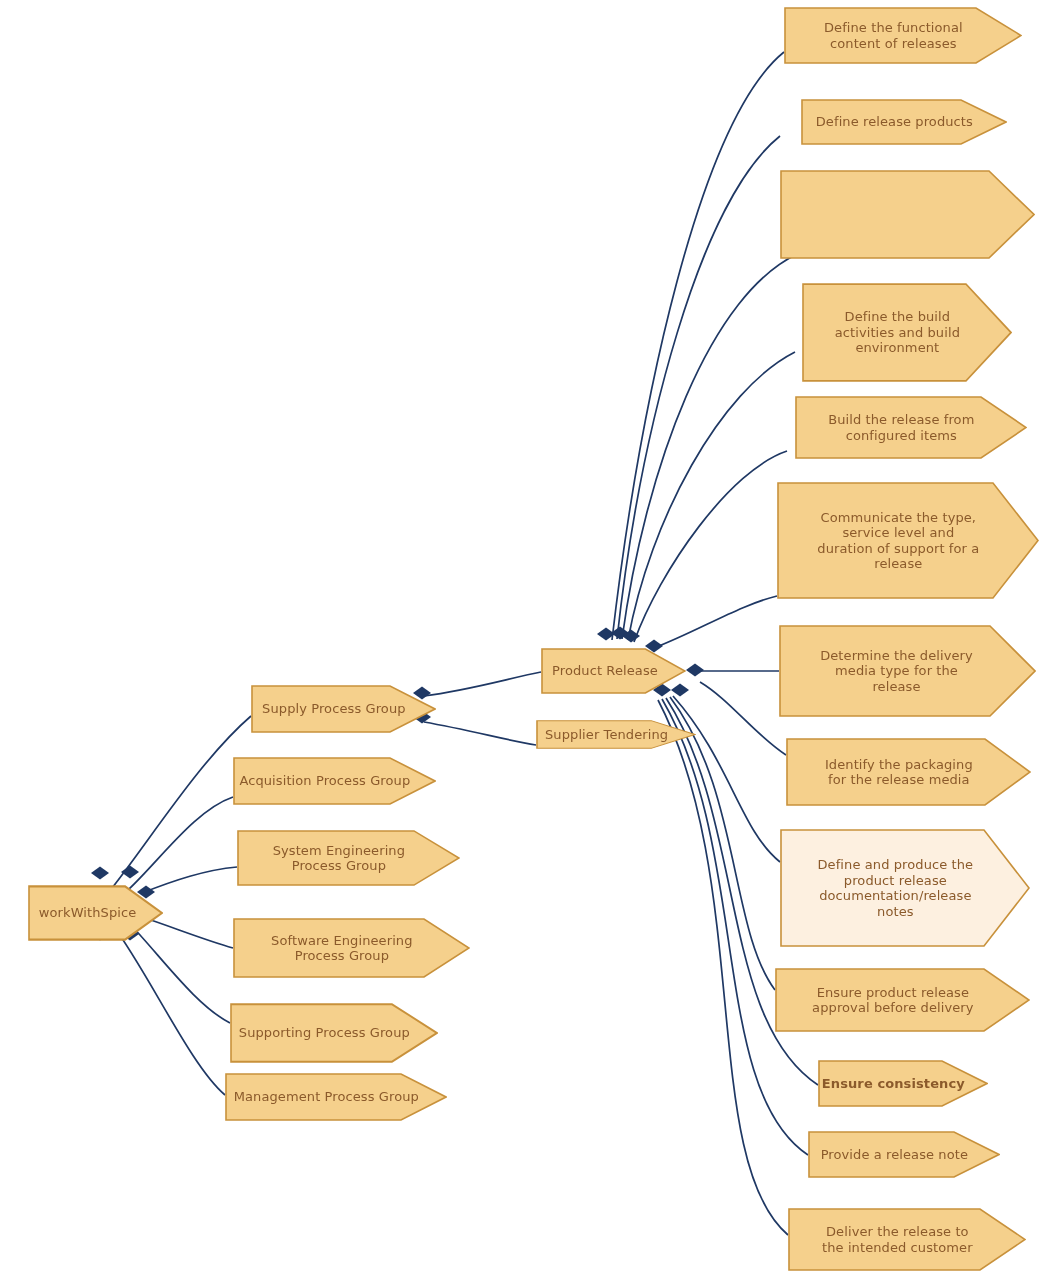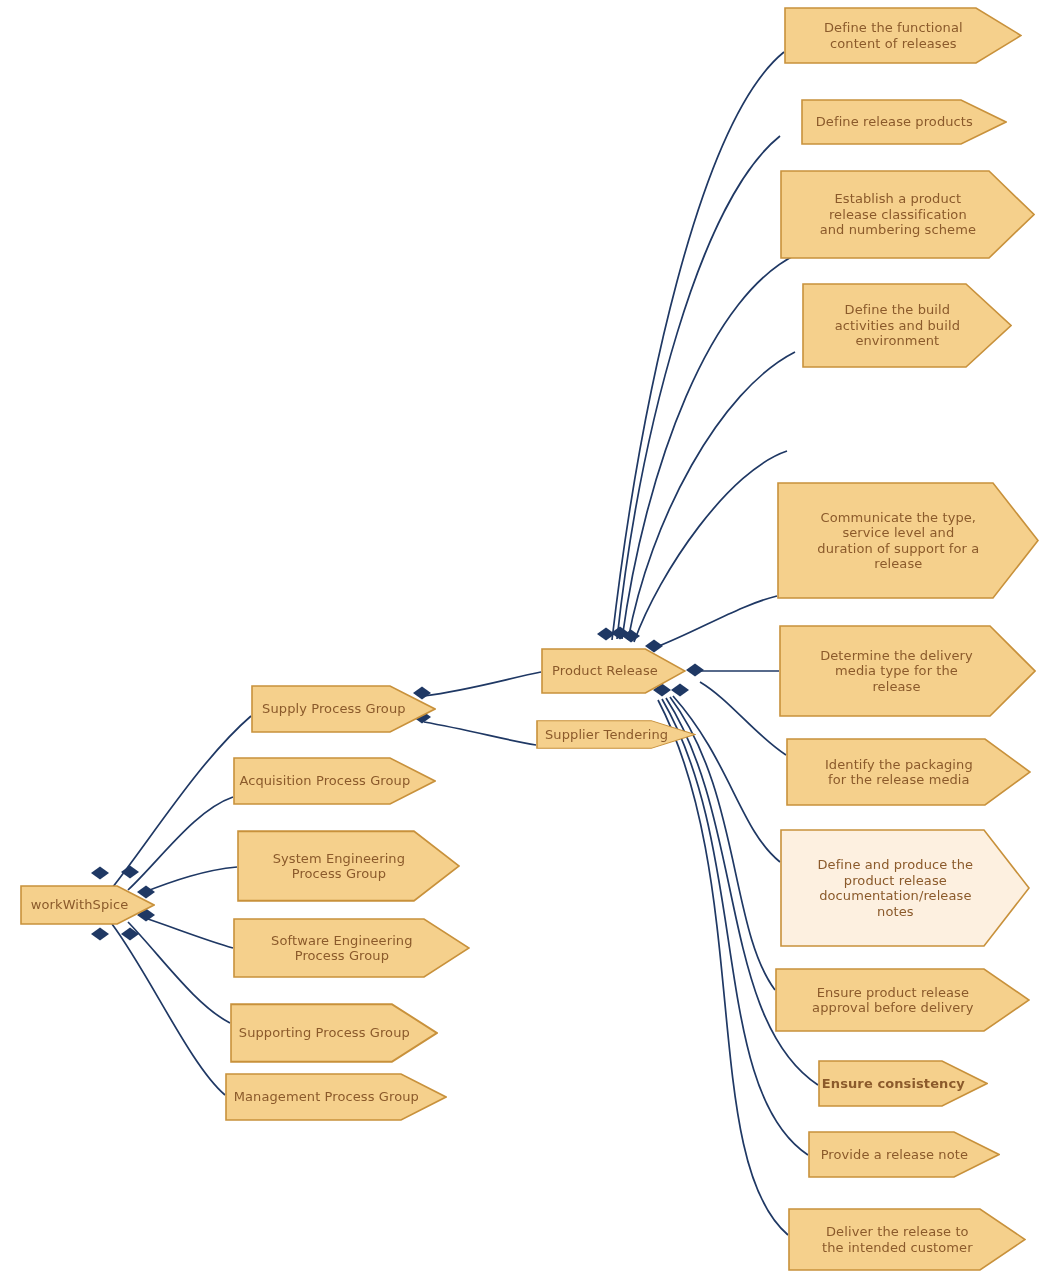--- a/index.html
+++ b/index.html
@@ -47,39 +47,39 @@
       <polygon points="422,686.5 431,693 422,699.5 413,693" fill="#1F3864"></polygon>
       <polygon points="422,710.5 431,717 422,723.5 413,717" fill="#1F3864"></polygon>
       <polygon points="606,627.5 615,634 606,640.5 597,634" fill="#1F3864"></polygon>
       <polygon points="620,626.5 629,633 620,639.5 611,633" fill="#1F3864"></polygon>
       <polygon points="631,629.5 640,636 631,642.5 622,636" fill="#1F3864"></polygon>
       <polygon points="654,639.5 663,646 654,652.5 645,646" fill="#1F3864"></polygon>
       <polygon points="695,663.5 704,670 695,676.5 686,670" fill="#1F3864"></polygon>
       <polygon points="662,683.5 671,690 662,696.5 653,690" fill="#1F3864"></polygon>
       <polygon points="680,683.5 689,690 680,696.5 671,690" fill="#1F3864"></polygon>
     </svg>
-<div class="node" style="left: 20px; top: 885px; width: 135px; height: 40px;">
+<div class="node" style="left: 28px; top: 885px; width: 135px; height: 56px;">
       <svg class="shape" viewBox="0 0 135 40" preserveAspectRatio="none">
         <polygon points="1,1 97.19999999999999,1 134,20 97.19999999999999,39 1,39" fill="#F5D08C" stroke="#C8913B" stroke-width="1.6"></polygon>
       </svg>
       <div class="lbl" style="max-width: 114.21px; margin-right: 15.876px;">workWithSpice</div>
     </div>
     <div class="node" style="left: 251px; top: 685px; width: 185px; height: 48px;">
       <svg class="shape" viewBox="0 0 185 48" preserveAspectRatio="none">
         <polygon points="1,1 139,1 184,24 139,47 1,47" fill="#F5D08C" stroke="#C8913B" stroke-width="1.6"></polygon>
       </svg>
       <div class="lbl" style="max-width: 159.7px; margin-right: 19.32px;">Supply Process Group</div>
     </div>
     <div class="node" style="left: 233px; top: 757px; width: 203px; height: 48px;">
       <svg class="shape" viewBox="0 0 203 48" preserveAspectRatio="none">
         <polygon points="1,1 157,1 202,24 157,47 1,47" fill="#F5D08C" stroke="#C8913B" stroke-width="1.6"></polygon>
       </svg>
       <div class="lbl" style="max-width: 177.7px; margin-right: 19.32px;">Acquisition Process Group</div>
     </div>
-    <div class="node" style="left: 237px; top: 830px; width: 223px; height: 72px; align-items: center;">
+    <div class="node" style="left: 237px; top: 830px; width: 223px; height: 56px; align-items: center;">
       <svg class="shape" viewBox="0 0 223 60" preserveAspectRatio="none">
         <polygon points="1,1 177,1 222,30 177,59 1,59" fill="#F5D08C" stroke="#C8913B" stroke-width="1.6"></polygon>
       </svg>
       <div class="lbl" style="max-width: 197.7px; margin-right: 19.32px;">System Engineering
 Process Group</div>
     </div>
     <div class="node" style="left: 233px; top: 918px; width: 237px; height: 60px;">
       <svg class="shape" viewBox="0 0 237 60" preserveAspectRatio="none">
         <polygon points="1,1 191,1 236,30 191,59 1,59" fill="#F5D08C" stroke="#C8913B" stroke-width="1.6"></polygon>
       </svg>
@@ -120,31 +120,35 @@
     <div class="node" style="left: 801px; top: 99px; width: 206px; height: 46px;">
       <svg class="shape" viewBox="0 0 206 46" preserveAspectRatio="none">
         <polygon points="1,1 160,1 205,23 160,45 1,45" fill="#F5D08C" stroke="#C8913B" stroke-width="1.6"></polygon>
       </svg>
       <div class="lbl" style="max-width: 180.7px; margin-right: 19.32px;">Define release products</div>
     </div>
     <div class="node" style="left: 780px; top: 170px; width: 255px; height: 89px;">
       <svg class="shape" viewBox="0 0 255 89" preserveAspectRatio="none">
         <polygon points="1,1 209,1 254,44.5 209,88 1,88" fill="#F5D08C" stroke="#C8913B" stroke-width="1.6"></polygon>
       </svg>
-      <div class="lbl" style="max-width: 229.7px; margin-right: 19.32px;">Establish a product
-release classification
-and numbering scheme</div>
-    </div>
-    <div class="node" style="left: 802px; top: 283px; width: 210px; height: 85px;">
+    </div>
+    <div class="node" style="left: 802px; top: 283px; width: 210px; height: 99px;">
       <svg class="shape" viewBox="0 0 210 85" preserveAspectRatio="none">
         <polygon points="1,1 164,1 209,42.5 164,84 1,84" fill="#F5D08C" stroke="#C8913B" stroke-width="1.6"></polygon>
       </svg>
       <div class="lbl" style="max-width: 184.7px; margin-right: 19.32px;">Define the build
 activities and build
 environment</div>
+    </div>
+    <div class="node" style="left: 795px; top: 396px; width: 232px; height: 63px;">
+      <svg class="shape" viewBox="0 0 232 63" preserveAspectRatio="none">
+        <polygon points="1,1 186,1 231,31.5 186,62 1,62" fill="#F5D08C" stroke="#C8913B" stroke-width="1.6"></polygon>
+      </svg>
+      <div class="lbl" style="max-width: 206.7px; margin-right: 19.32px;">Build the release from
+configured items</div>
     </div>
     <div class="node" style="left: 777px; top: 482px; width: 262px; height: 117px;">
       <svg class="shape" viewBox="0 0 262 117" preserveAspectRatio="none">
         <polygon points="1,1 216,1 261,58.5 216,116 1,116" fill="#F5D08C" stroke="#C8913B" stroke-width="1.6"></polygon>
       </svg>
       <div class="lbl" style="max-width: 236.7px; margin-right: 19.32px;">Communicate the type,
 service level and
 duration of support for a
 release</div>
     </div>

